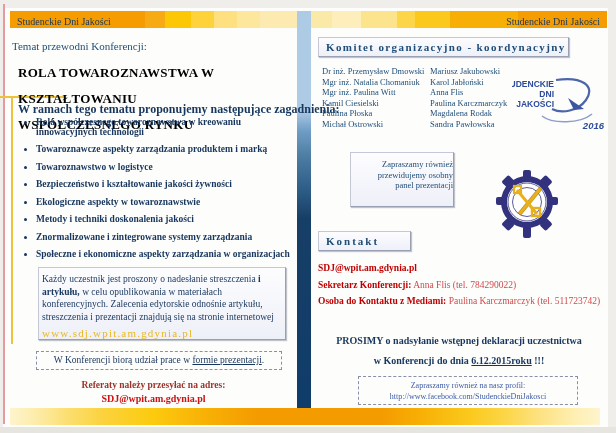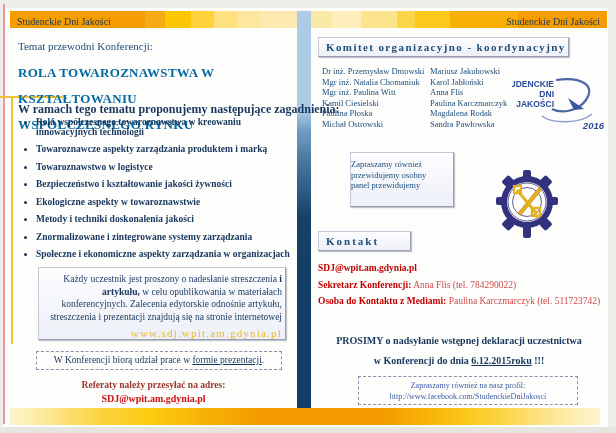--- a/index.html
+++ b/index.html
@@ -23,32 +23,32 @@
   .banner-label{font-size:10px;font-weight:normal;color:#17365d;line-height:17px;padding:0 7px;}
 
   
   .fold-bar{position:absolute;left:297px;top:11px;width:14px;height:414px;
     background:linear-gradient(to bottom,#aecbe6 0%,#aecbe6 24%,#6f9cc4 29%,#49799f 36%,#2e5e88 43%,#173f66 50%,#0f3c6b 100%);}
 
   
   .yline-v{position:absolute;left:11px;top:96px;width:2px;height:248px;background:#efc23b;}
   .yline-h{position:absolute;left:0;top:96px;width:64px;height:2px;background:#efc23b;}
 
-  .topic-label{position:absolute;left:18px;top:40px;font-size:11px;color:#1f4e79;}
-  .main-title{position:absolute;left:18px;top:60px;width:270px;font-size:13px;font-weight:bold;color:#0369a1;line-height:26px;letter-spacing:.3px;}
+  .topic-label{position:absolute;left:12px;top:40px;font-size:11px;color:#1f4e79;}
+  .main-title{position:absolute;left:18px;top:60px;width:270px;font-size:13px;font-weight:bold;color:#000000;line-height:26px;letter-spacing:.3px;}
   .list-intro{position:absolute;left:18px;top:102px;font-size:12px;font-weight:bold;color:#17365d;}
   .topics{position:absolute;left:22px;top:118px;width:268px;margin:0;padding:0 0 0 14px;}
   .topics li{font-size:9.5px;font-weight:bold;color:#17365d;margin-bottom:8px;line-height:9.5px;}
 
   .bevel-box{background:linear-gradient(to bottom,#fdfdff 0%,#eef0f8 100%);
     border:1px solid #c4c8d6;border-right-color:#9aa0b4;border-bottom-color:#9aa0b4;
     box-shadow:1px 1px 1px rgba(120,125,145,.45);}
 
   .abstract-box{position:absolute;left:38px;top:267px;width:240px;height:66px;
-    text-align:right;font-size:9.5px;color:#17365d;line-height:12.5px;padding:5px 3px 0 3px;}
+    text-align:left;font-size:9.5px;color:#17365d;line-height:12.5px;padding:5px 3px 0 3px;}
   .abstract-url{display:block;margin-top:4px;font-size:11px;font-weight:normal;color:#e9b826;letter-spacing:1.2px;text-decoration:none;}
 
   .dashed-box{border:1px dashed #8a8fa8;}
   .presentation-box{position:absolute;left:36px;top:351px;width:244px;height:17px;
     text-align:center;font-size:9.5px;color:#17365d;line-height:17px;}
   .u{text-decoration:underline;}
 
   .submission{position:absolute;left:10px;top:379px;width:287px;text-align:center;line-height:12px;}
   .submission-label{font-size:9.5px;font-weight:bold;color:#9b342a;}
   .submission-email{font-size:10px;font-weight:bold;color:#cc1111;text-decoration:none;}
@@ -56,21 +56,21 @@
   
   .committee-box{position:absolute;left:318px;top:37px;width:242px;height:18px;
     font-size:11px;font-weight:bold;color:#1f4e79;letter-spacing:1.4px;line-height:18px;padding-left:7px;}
   .committee-cols{position:absolute;left:322px;top:66px;width:240px;display:flex;}
   .committee-col{font-size:8.5px;color:#1f4e79;line-height:10.5px;}
   .committee-col.c1{width:108px;}
   .committee-col.c2{width:120px;}
 
   .sdj-logo{position:absolute;left:512px;top:76px;width:100px;height:56px;}
   .phd-box{position:absolute;left:350px;top:152px;width:102px;height:47px;
-    text-align:left;font-size:8.5px;color:#1f4e79;line-height:10.5px;padding-top:6px;}
+    text-align:right;font-size:8.5px;color:#1f4e79;line-height:10.5px;padding-top:6px;}
   .emblem{position:absolute;left:496px;top:170px;width:62px;height:68px;}
 
   .kontakt-box{position:absolute;left:318px;top:231px;width:84px;height:18px;
     font-size:11px;font-weight:bold;color:#1f4e79;letter-spacing:2px;line-height:18px;padding-left:7px;}
   .contact-lines{position:absolute;left:318px;top:260px;width:285px;line-height:16.5px;font-size:9.5px;}
   .contact-email{font-weight:bold;color:#c00000;text-decoration:none;}
   .contact-label{font-weight:bold;color:#c00000;}
   .contact-value{color:#cd4b4b;}
 
   .deadline{position:absolute;left:311px;top:331px;width:296px;text-align:center;
@@ -162,21 +162,21 @@
     <path d="M56,22 L72,33 L62,34 Z" fill="#3b55a0"></path>
     <text x="42" y="11" text-anchor="end" font-family="Liberation Sans, sans-serif" font-size="8.5" font-weight="bold" fill="#2d4b9b">STUDENCKIE</text>
     <text x="42" y="21" text-anchor="end" font-family="Liberation Sans, sans-serif" font-size="8.5" font-weight="bold" fill="#2d4b9b">DNI</text>
     <text x="42" y="31" text-anchor="end" font-family="Liberation Sans, sans-serif" font-size="8.5" font-weight="bold" fill="#2d4b9b">JAKOŚCI</text>
     <text x="92" y="53" text-anchor="end" font-family="Liberation Sans, sans-serif" font-size="9.5" font-weight="bold" font-style="italic" fill="#2d4b9b">2016</text>
   </svg>
 
   <div class="phd-box bevel-box">
     <div>Zapraszamy również</div>
     <div>przewidujemy osobny</div>
-    <div>panel przewidujemy</div>
+    <div>panel prezentacji</div>
   </div>
 
   <svg class="emblem" viewBox="0 0 62 68">
     <g fill="#32327e">
       <rect x="27" y="0" width="8" height="10" rx="2"></rect>
       <rect x="27" y="56" width="8" height="12" rx="2"></rect>
       <rect x="0" y="27" width="10" height="8" rx="2"></rect>
       <rect x="52" y="27" width="10" height="8" rx="2"></rect>
       <rect x="7" y="7" width="10" height="9" rx="2" transform="rotate(-45 12 11.5)"></rect>
       <rect x="45" y="7" width="10" height="9" rx="2" transform="rotate(45 50 11.5)"></rect>

